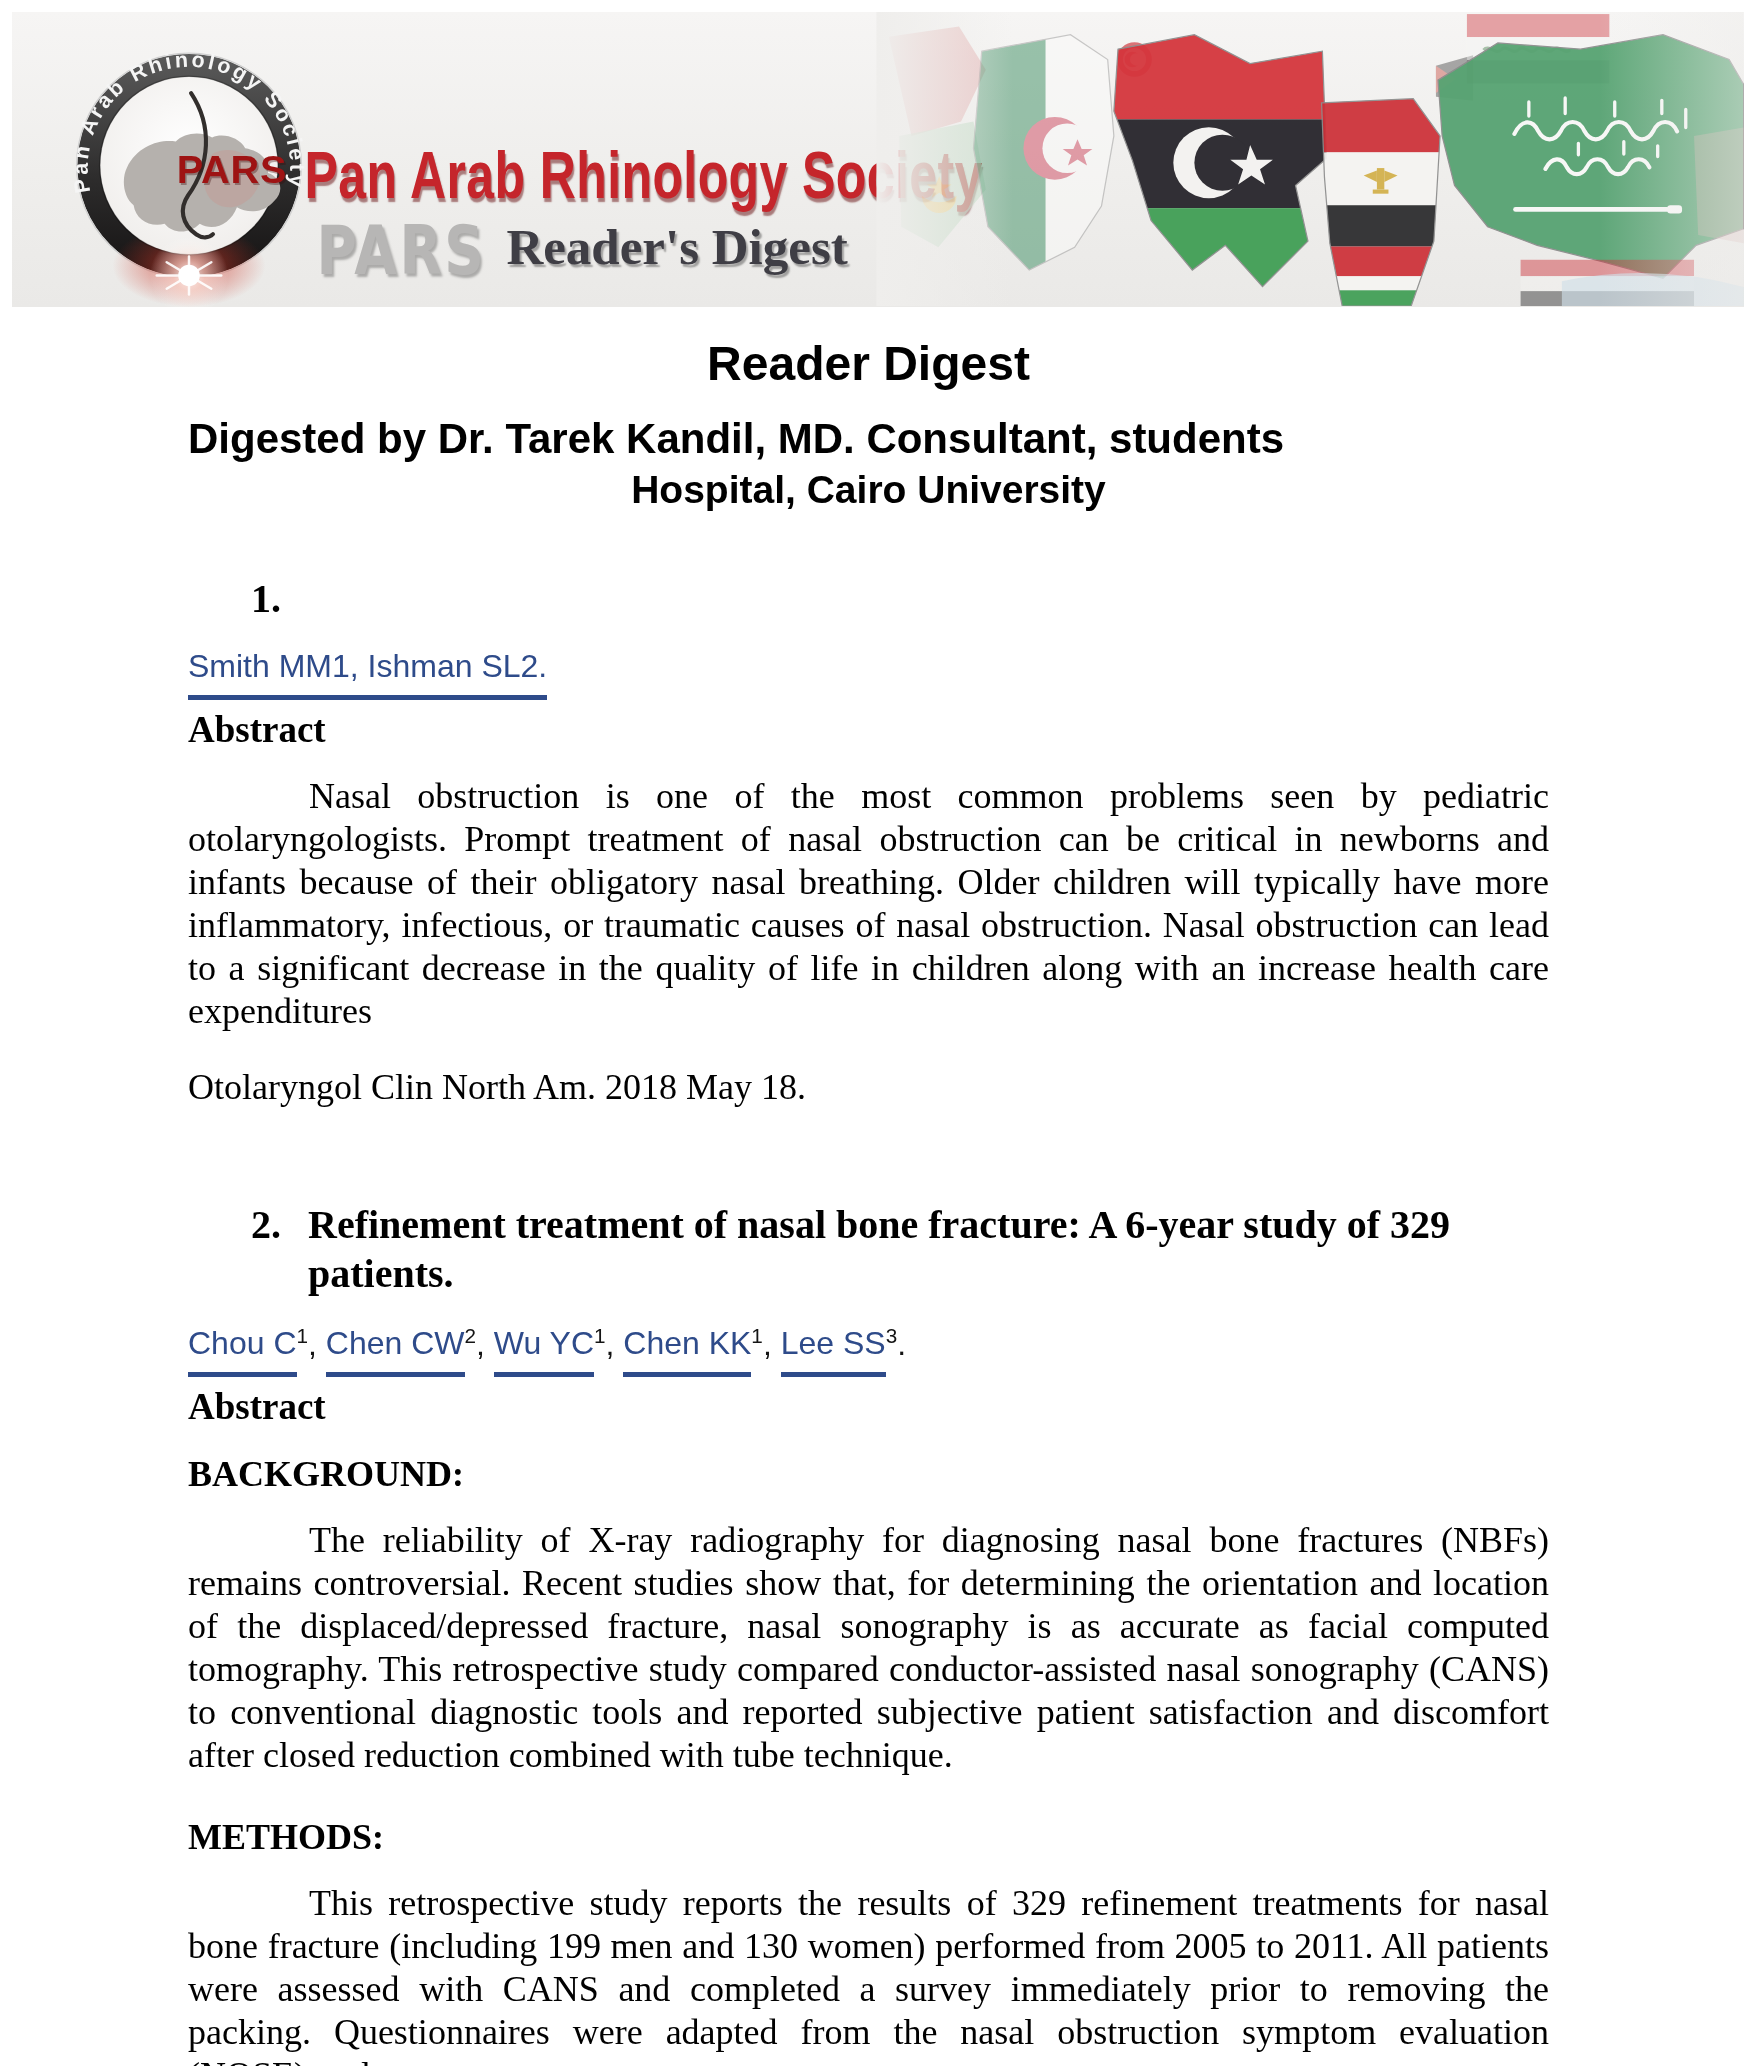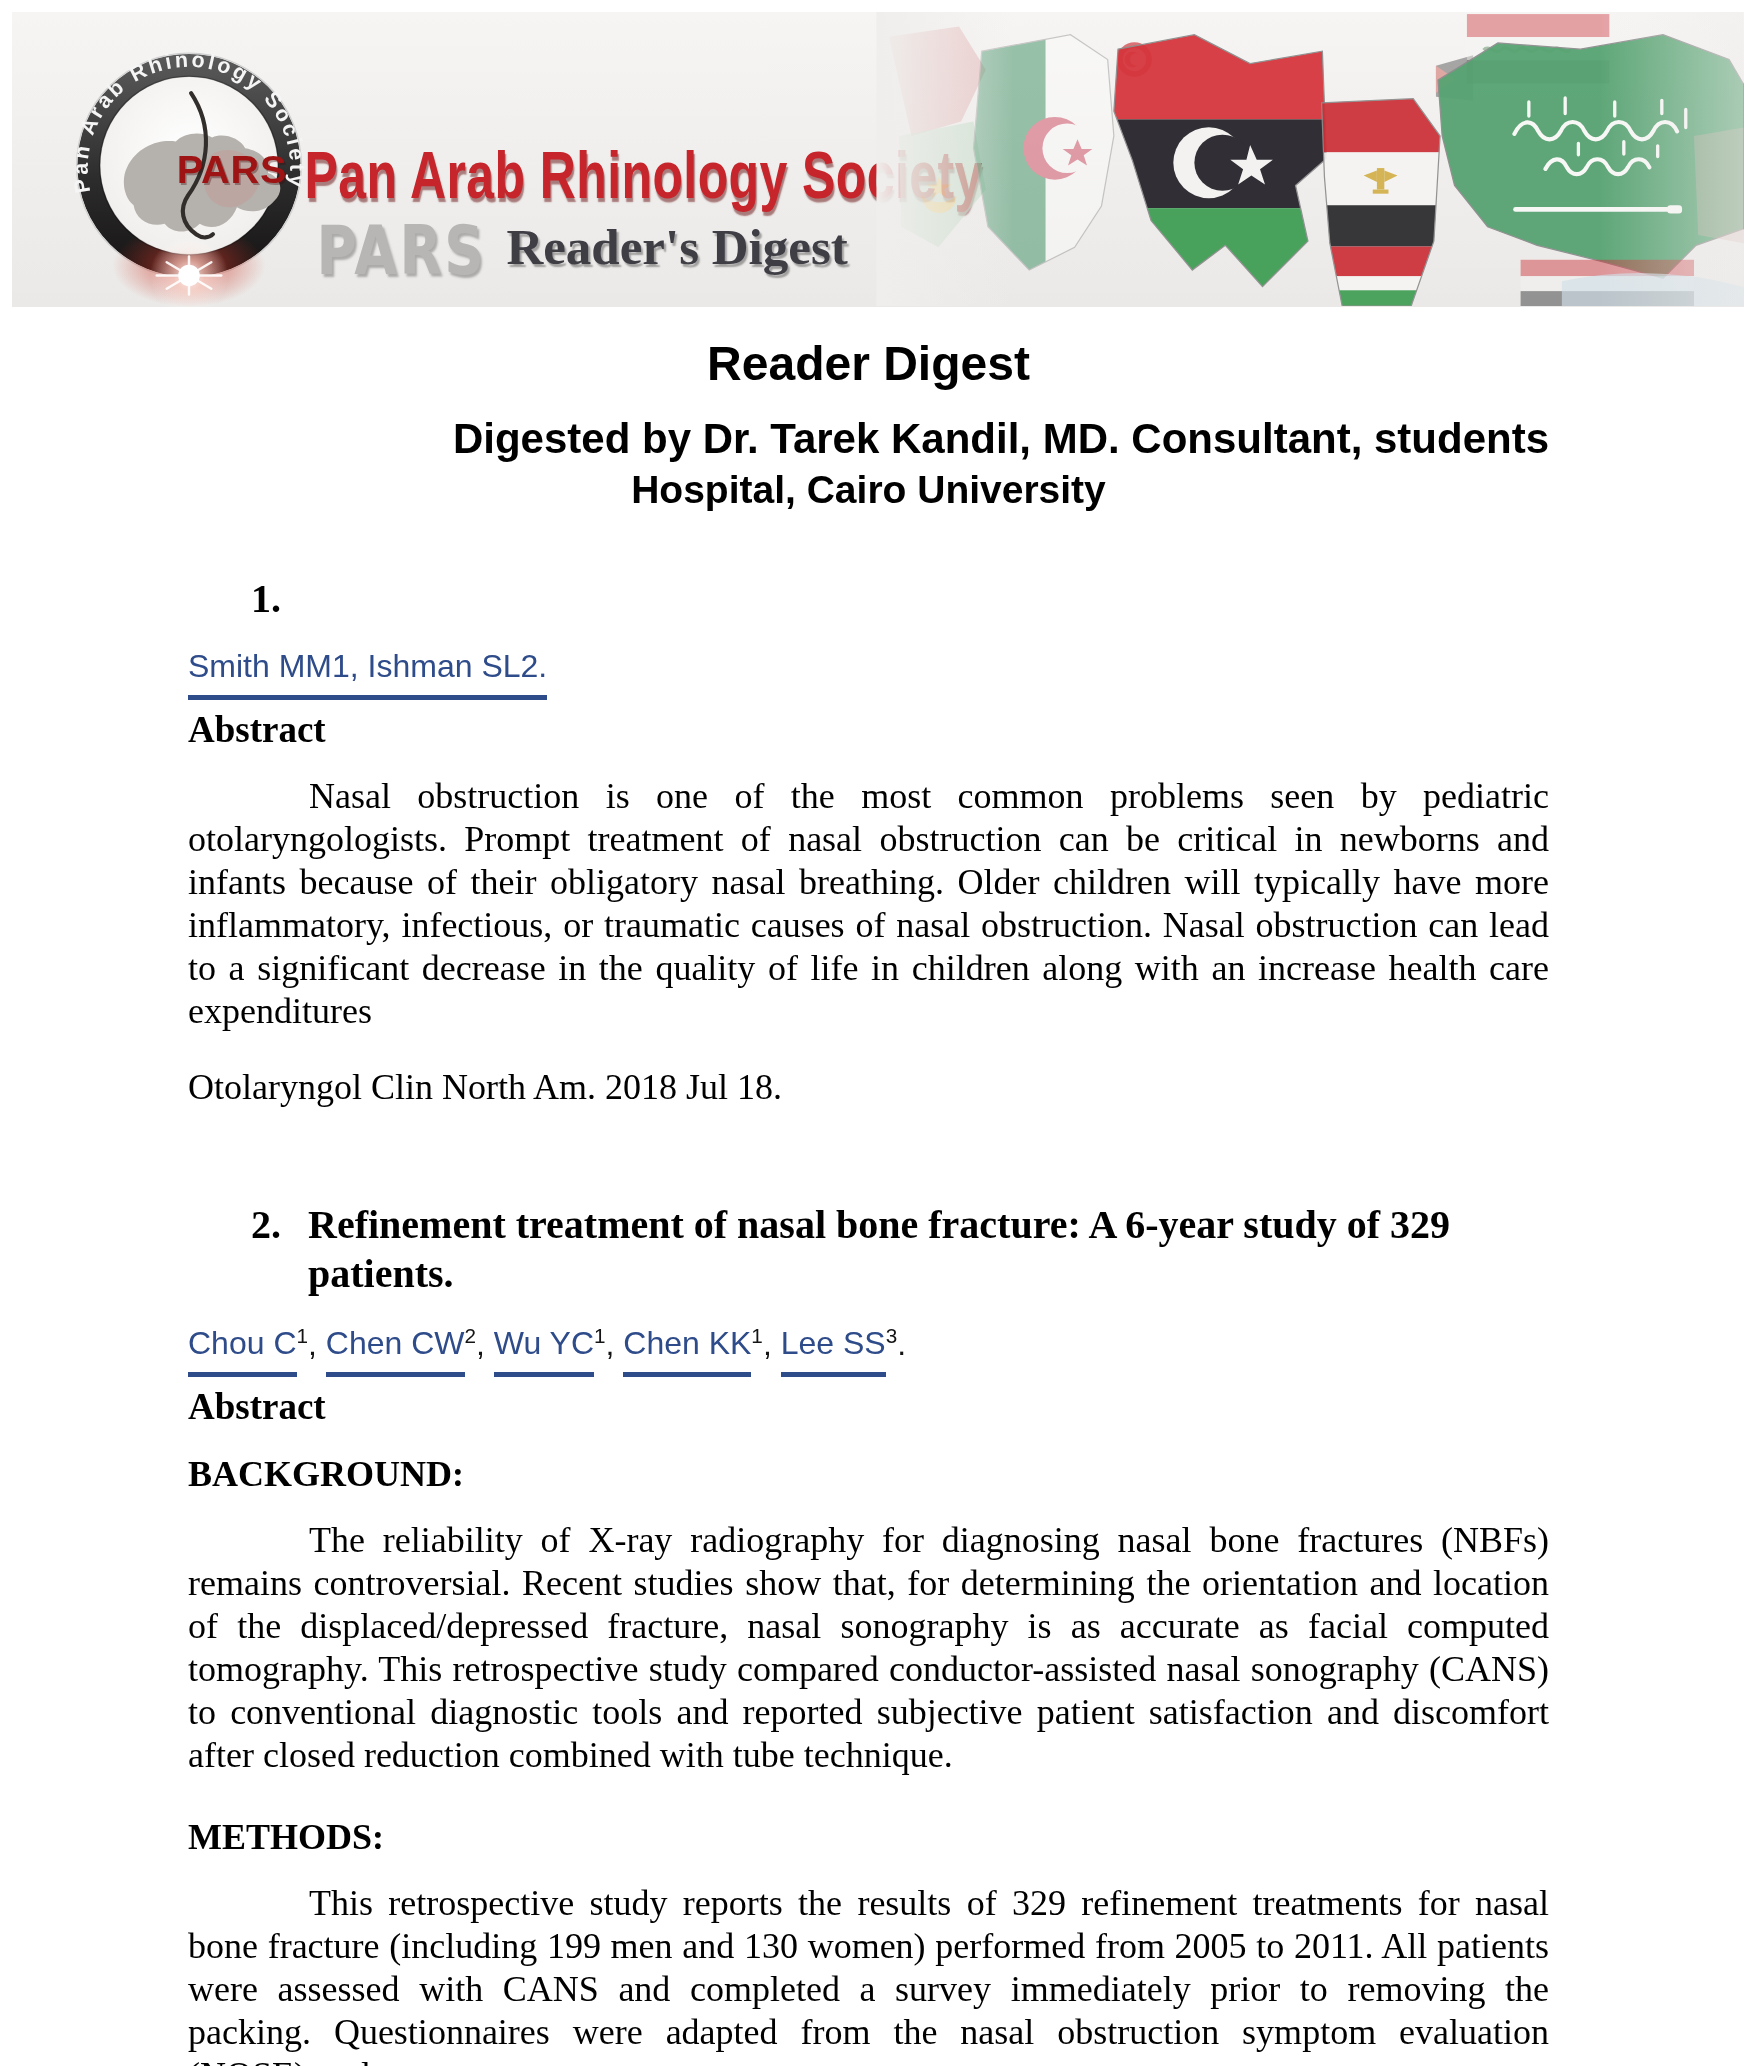--- a/index.html
+++ b/index.html
@@ -39,21 +39,21 @@
   .map-svg { position:absolute; right:0; top:0; }
 
   
   .content { position:absolute; left:0; right:0; top:307px; padding:0 207px 0 188px; }
 
   .masthead-title {
     margin-top:29px; text-align:center;
     font-family:"Liberation Sans", sans-serif; font-weight:700; font-size:48px; line-height:1.15;
   }
   .byline {
-    margin-top:24px; text-align:right;
+    margin-top:24px; text-align:left;
     font-family:"Liberation Sans", sans-serif; font-weight:700; font-size:42px; line-height:1.15;
   }
   .institution {
     margin-top:4.1px; text-align:center;
     font-family:"Liberation Sans", sans-serif; font-weight:700; font-size:39px; line-height:1.15;
   }
 
   .art-head { display:flex; margin-left:63px; margin-top:62px;
     font-weight:700; font-size:40px; line-height:1.24; }
   .art-head.second { margin-top:91px; }
@@ -270,21 +270,21 @@
   <div class="art-head">
     <span class="art-num">1.</span>
   </div>
 
   <p class="authors"><a class="alink au-underline" href="#">Smith MM1, Ishman SL2.</a></p>
 
   <div class="label-abstract">Abstract</div>
 
   <p class="para">Nasal obstruction is one of the most common problems seen by pediatric otolaryngologists. Prompt treatment of nasal obstruction can be critical in newborns and infants because of their obligatory nasal breathing. Older children will typically have more inflammatory, infectious, or traumatic causes of nasal obstruction. Nasal obstruction can lead to a significant decrease in the quality of life in children along with an increase health care expenditures</p>
 
-  <p class="citation">Otolaryngol Clin North Am. 2018 Jul 18.</p>
+  <p class="citation">Otolaryngol Clin North Am. 2018 May 18.</p>
 
   <div class="art-head second">
     <span class="art-num">2.</span>
     <span class="art-text">Refinement treatment of nasal bone fracture: A 6-year study of 329 patients.</span>
   </div>
 
   <p class="authors"><a class="alink" href="#"><span class="au-underline">Chou C</span></a><sup class="au-sup">1</sup><span class="au-sep">, </span><a class="alink" href="#"><span class="au-underline">Chen CW</span></a><sup class="au-sup">2</sup><span class="au-sep">, </span><a class="alink" href="#"><span class="au-underline">Wu YC</span></a><sup class="au-sup">1</sup><span class="au-sep">, </span><a class="alink" href="#"><span class="au-underline">Chen KK</span></a><sup class="au-sup">1</sup><span class="au-sep">, </span><a class="alink" href="#"><span class="au-underline">Lee SS</span></a><sup class="au-sup">3</sup><span class="au-sep">.</span></p>
 
   <div class="label-abstract">Abstract</div>
 

